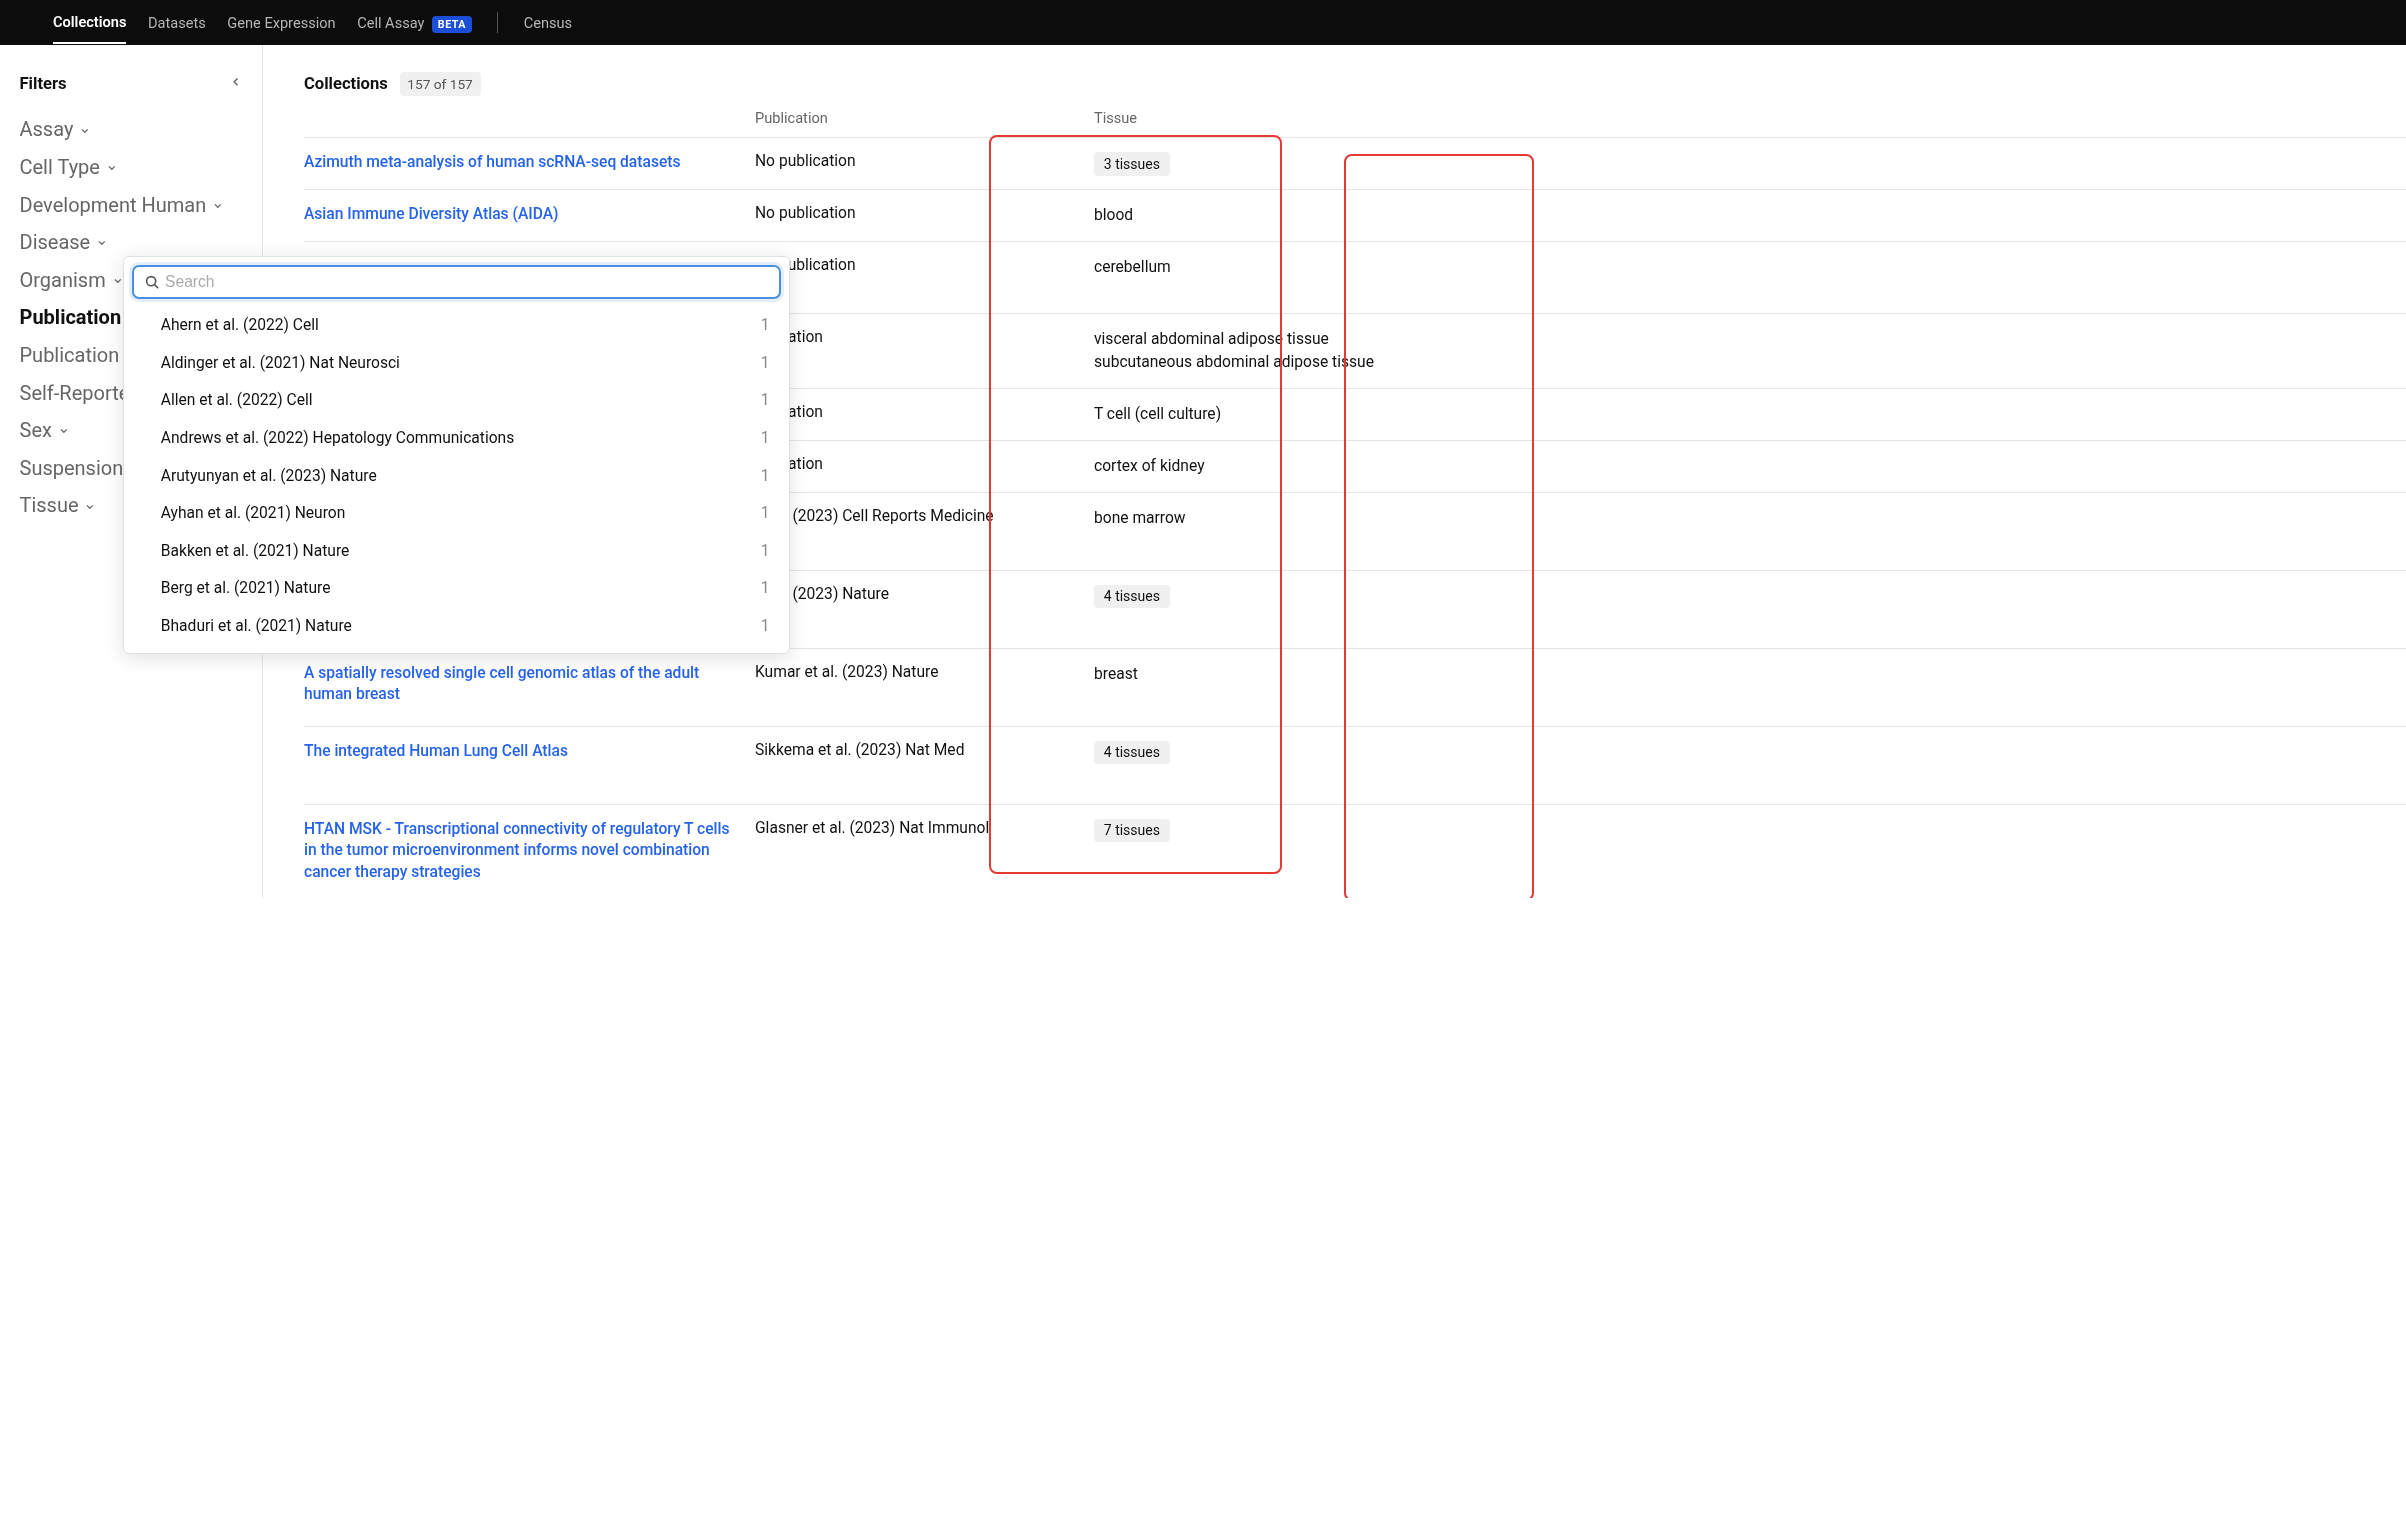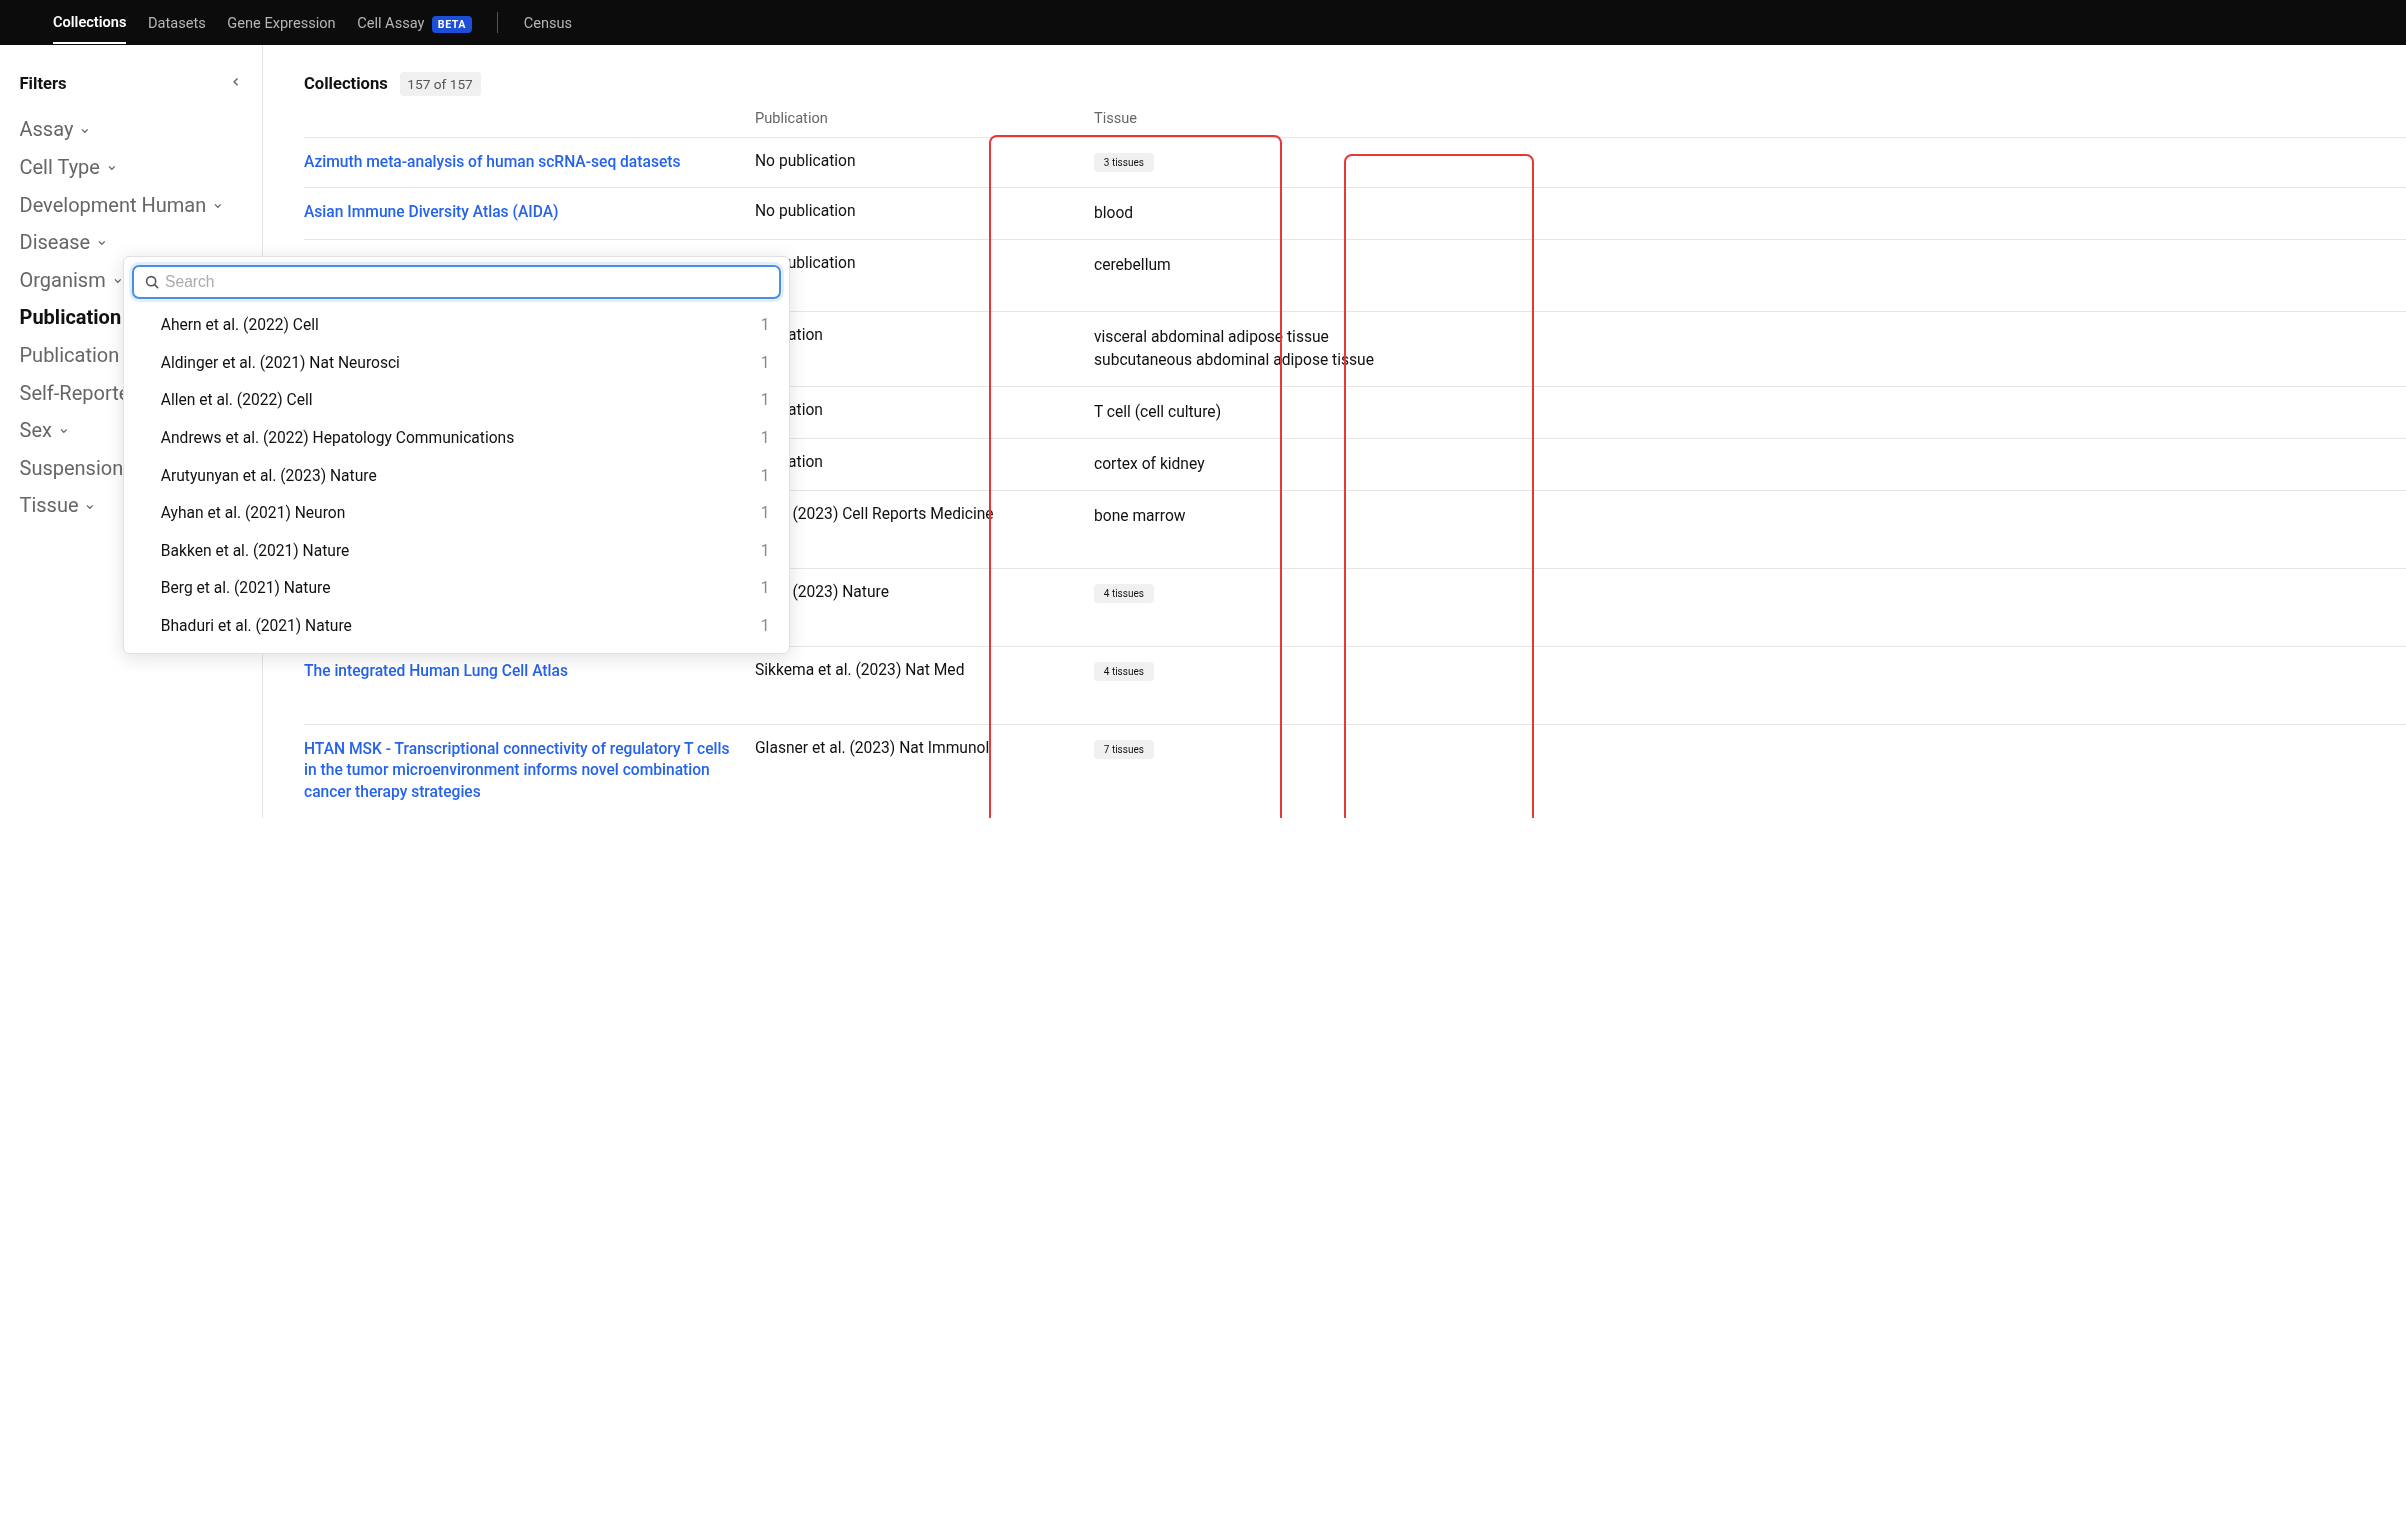--- a/index.html
+++ b/index.html
@@ -153,21 +153,21 @@
     .tissue-text {
       color: #111;
       font-size: 15.6px;
       line-height: 1.5;
     }
     .tissue-chip {
       background: #f0f0f0;
       padding: 3.9px 9.8px;
       border-radius: 3.9px;
       display: inline-block;
-      font-size: 10px;
+      font-size: 14px;
     }
     
     .popover {
       position: absolute;
       top: 256px;
       left: 123px;
       width: 667px;
       background: #fff;
       border: 1px solid #e0e0e0;
       border-radius: 5.9px;
@@ -373,20 +373,25 @@
             <div class="col-collection"></div>
             <div class="col-publication"><span class="pub-text">et al. (2023) Cell Reports Medicine</span></div>
             <div class="col-tissue"><span class="tissue-text">bone marrow</span></div>
           </div>
           <div class="row" style="min-height: 78px;">
             <div class="col-collection"></div>
             <div class="col-publication"><span class="pub-text">et al. (2023) Nature</span></div>
             <div class="col-tissue"><span class="tissue-chip">4 tissues</span></div>
           </div>
           <div class="row" style="min-height: 78px;">
+            <div class="col-collection"><span class="collection-link">A spatially resolved single cell genomic atlas of the adult human breast</span></div>
+            <div class="col-publication"><span class="pub-text">Kumar et al. (2023) Nature</span></div>
+            <div class="col-tissue"><span class="tissue-text">breast</span></div>
+          </div>
+          <div class="row" style="min-height: 78px;">
             <div class="col-collection"><span class="collection-link">The integrated Human Lung Cell Atlas</span></div>
             <div class="col-publication"><span class="pub-text">Sikkema et al. (2023) Nat Med</span></div>
             <div class="col-tissue"><span class="tissue-chip">4 tissues</span></div>
           </div>
           <div class="row">
             <div class="col-collection"><span class="collection-link">HTAN MSK - Transcriptional connectivity of regulatory T cells in the tumor microenvironment informs novel combination cancer therapy strategies</span></div>
             <div class="col-publication"><span class="pub-text">Glasner et al. (2023) Nat Immunol</span></div>
             <div class="col-tissue"><span class="tissue-chip">7 tissues</span></div>
           </div>
         </div>

